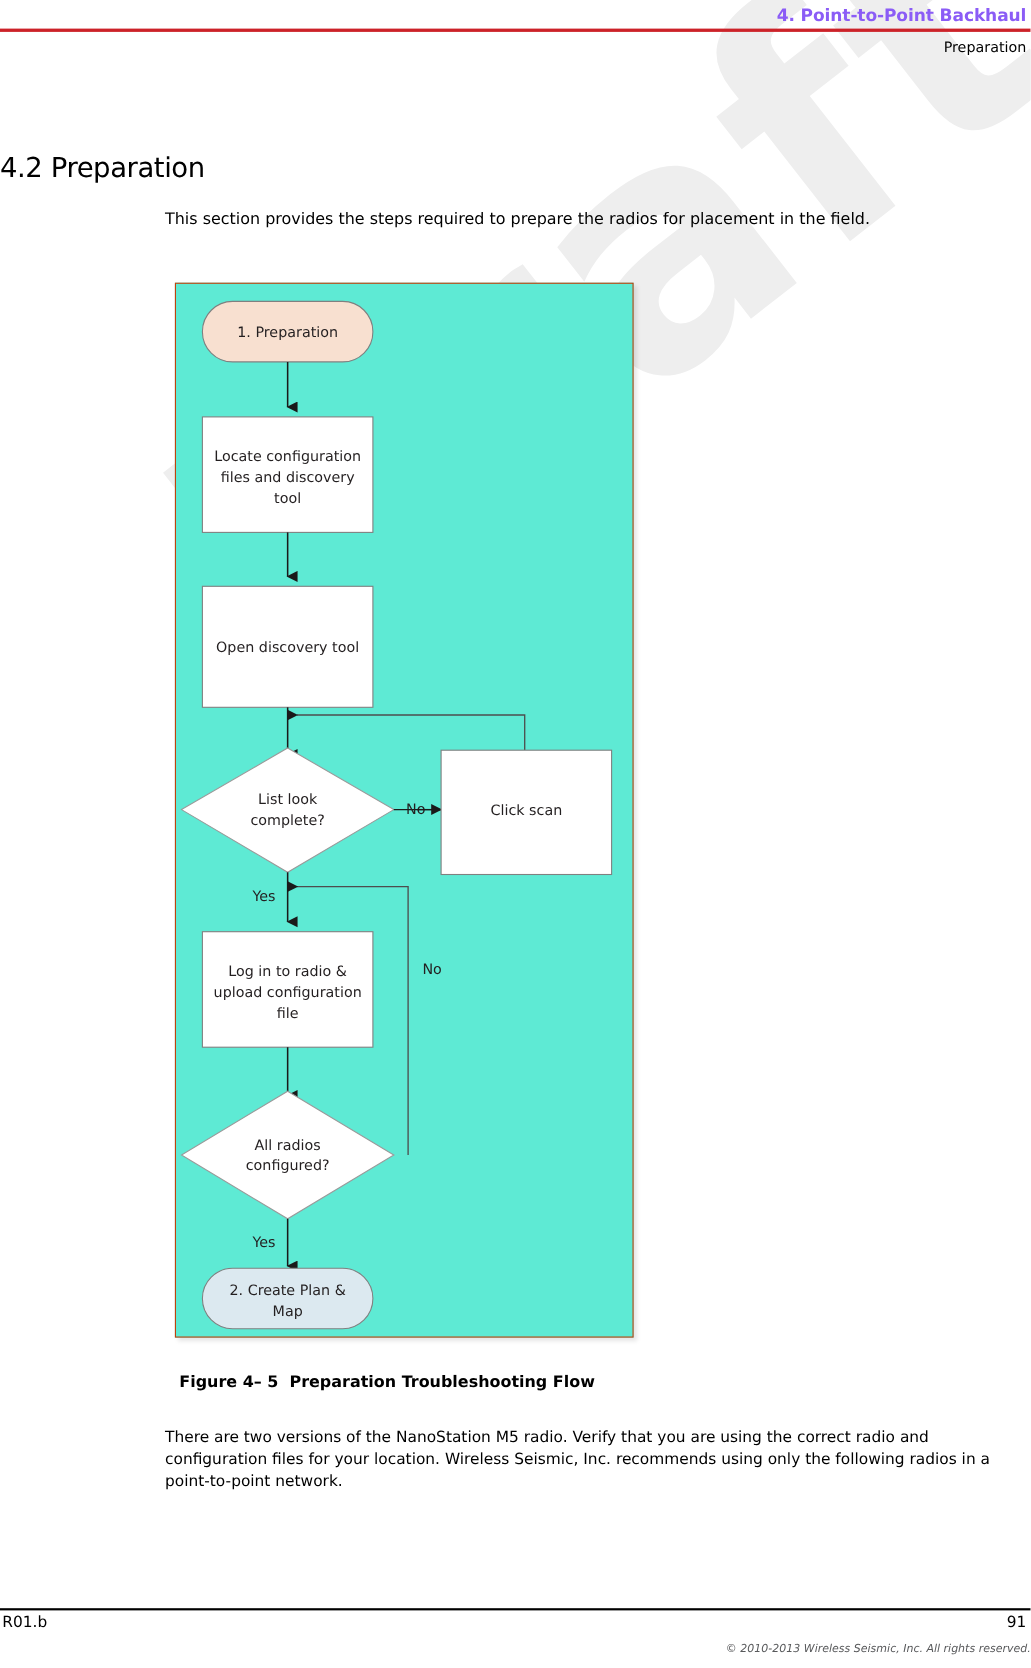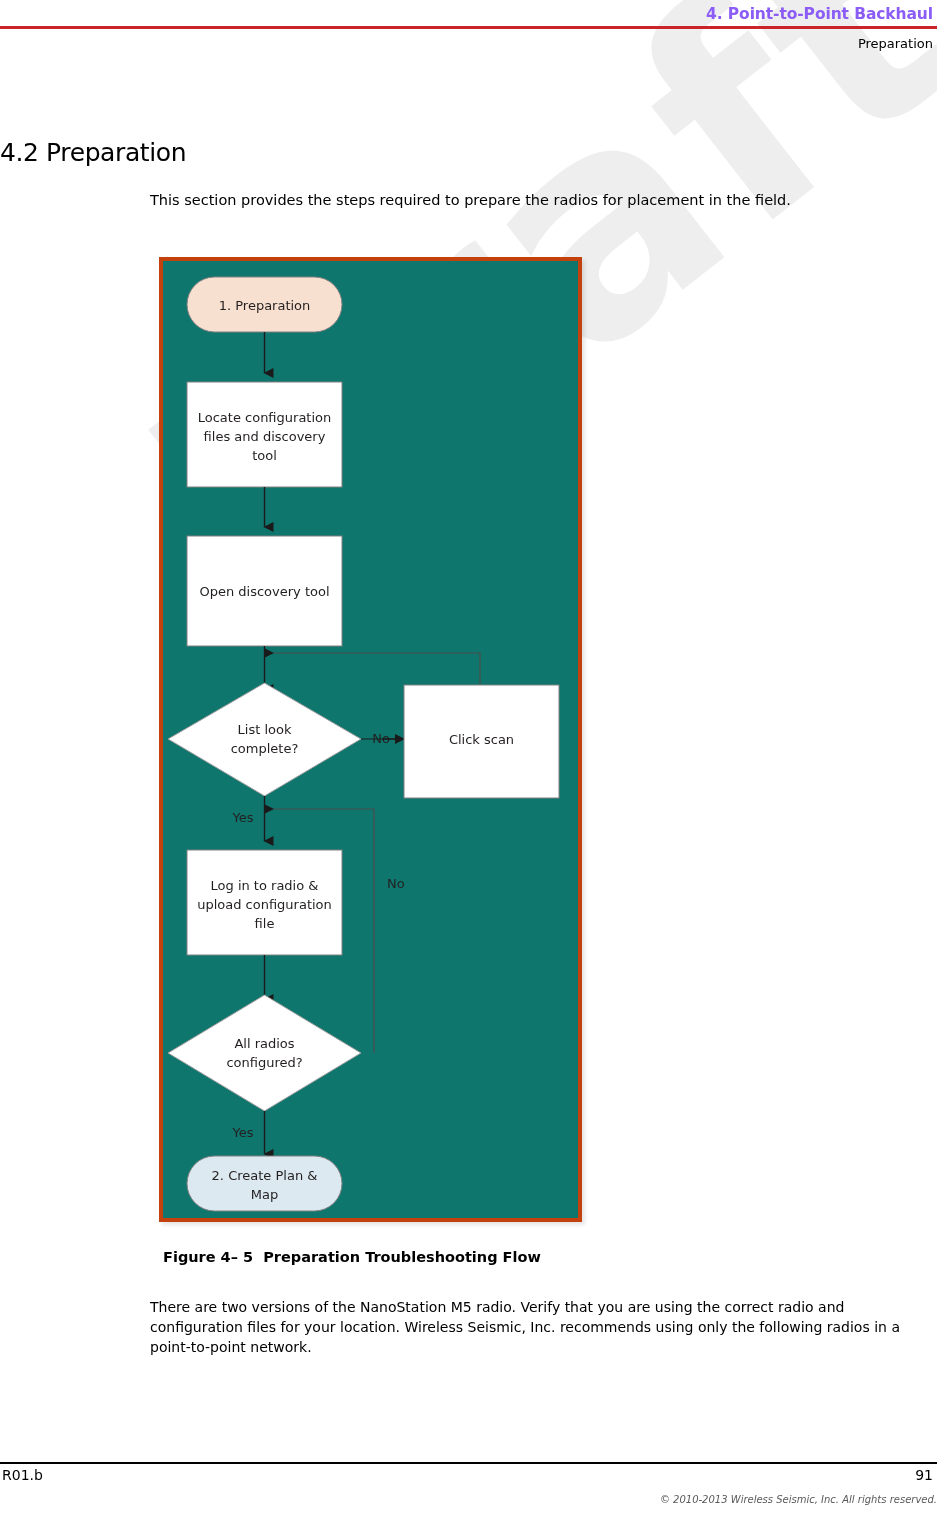--- a/index.html
+++ b/index.html
@@ -90,22 +90,22 @@
     z-index: 2;
   }
 
   
   #figure-frame {
     position: absolute;
     left: 159px;
     top: 257px;
     width: 415px;
     height: 957px;
-    border: 4px solid #c2410c;
-    background: #0f766e;
+    border: 1px solid #c2410c;
+    background: #5eead4;
     box-shadow: 3px 3px 4px rgba(0,0,0,0.10);
     z-index: 1;
   }
   #flow-svg {
     position: absolute;
     left: 0;
     top: 0;
   }
 
   

